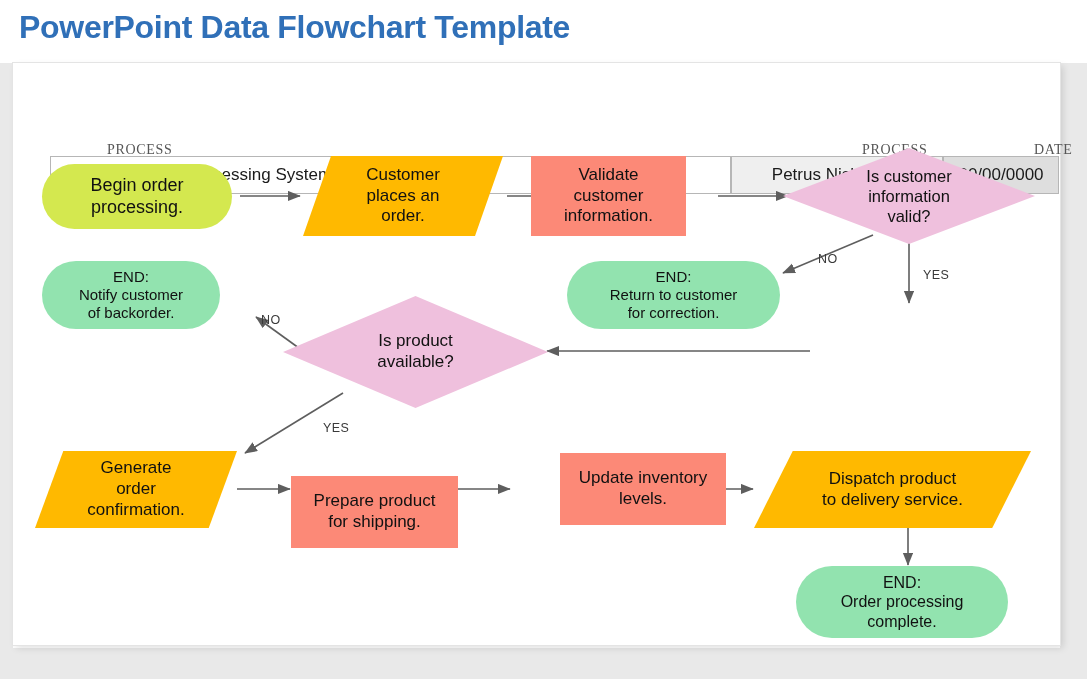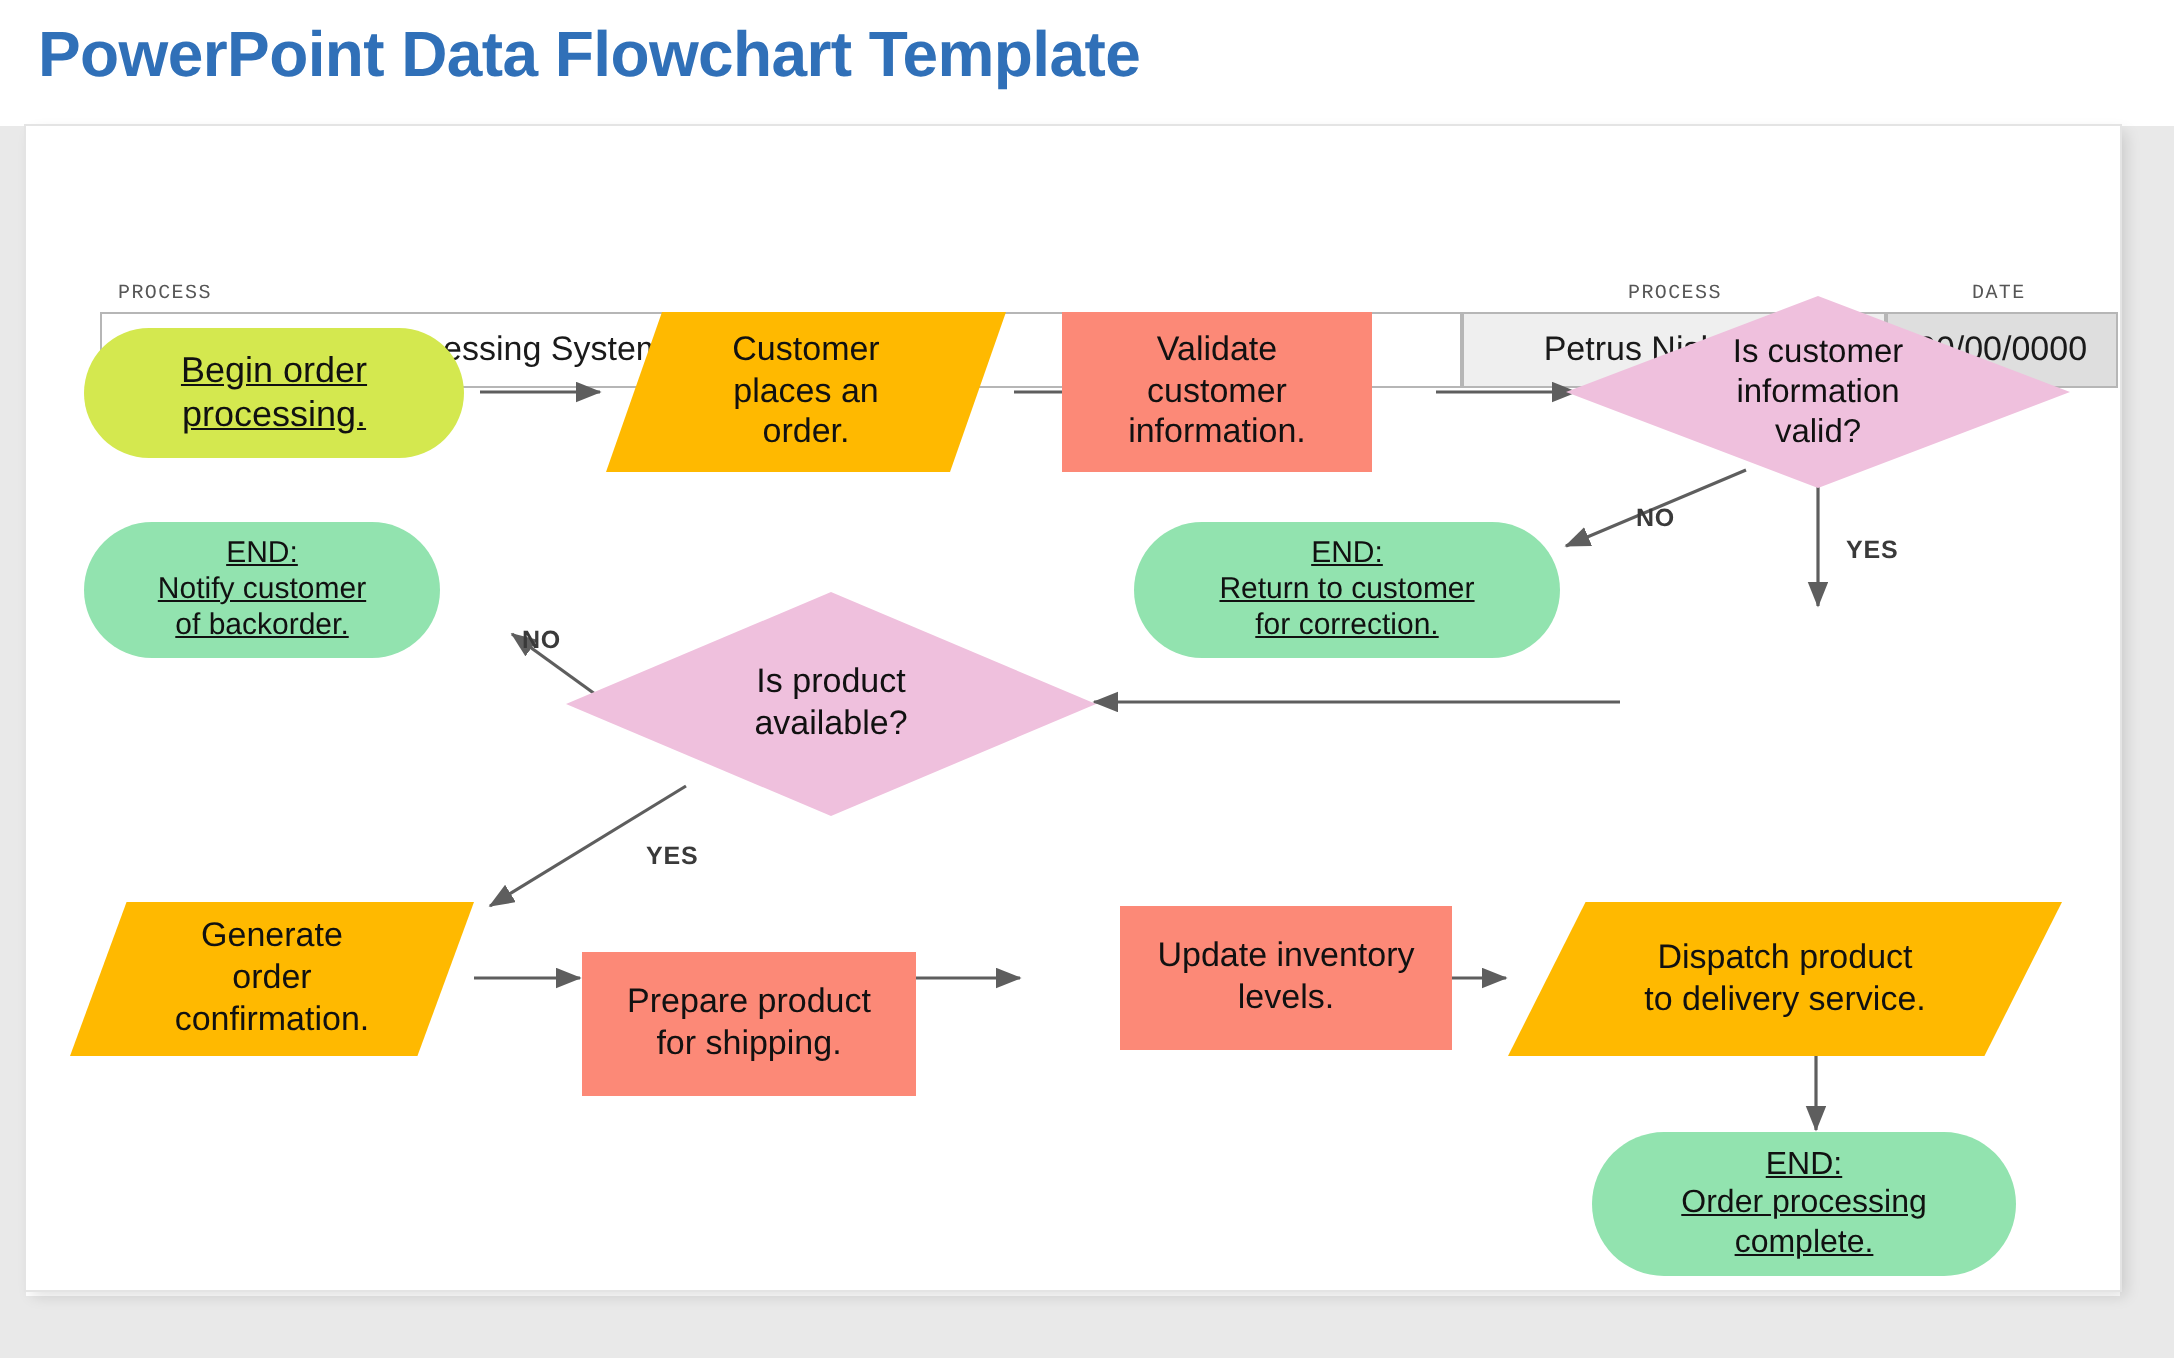--- a/index.html
+++ b/index.html
@@ -58,24 +58,25 @@
   #gray-band-left {
     position: absolute;
     left: 0px; top: 63px;
     width: 13px; height: 616px;
     background: #e9e9e9;
   }
 
   
   .hdr-label {
     position: absolute;
-    font-size: 10px;
+    font-size: 14px;
     color: #565656;
     letter-spacing: 0.7px;
-    font-family: Liberation Mono, monospace;
+    font-family: Liberation Serif, serif;
+    margin-left: 48px;
   }
   .hdr-box {
     position: absolute;
     border: 1px solid #b6b6b6;
     box-sizing: border-box;
     display: flex;
     align-items: center;
     font-size: 17px;
     color: #1a1a1a;
   }
@@ -107,36 +108,36 @@
     box-sizing: border-box;
     display: flex;
     align-items: center;
     justify-content: center;
     text-align: center;
     color: #111111;
     font-family: "Liberation Sans", sans-serif;
     line-height: 1.22;
     padding: 2px 6px;
   }
-  .stadium { border-radius: 999px; text-decoration: underline; }
+  .stadium { border-radius: 999px; }
   .rect { }
   .para-right {
     
     clip-path: polygon(14% 0%, 100% 0%, 86% 100%, 0% 100%);
   }
   .diamond {
     clip-path: polygon(50% 0%, 100% 50%, 50% 100%, 0% 50%);
   }
   .node .txt { display: block; width: 100%; }
 
   
   .arrow-label {
     position: absolute;
     font-size: 12.5px;
-    font-weight: bold;
+    font-weight: normal;
     color: #3a3a3a;
     letter-spacing: 0.4px;
   }
 
   svg.connectors {
     position: absolute;
     left: 0; top: 0;
     width: 1047px; height: 582px;
     pointer-events: none;
     overflow: visible;

